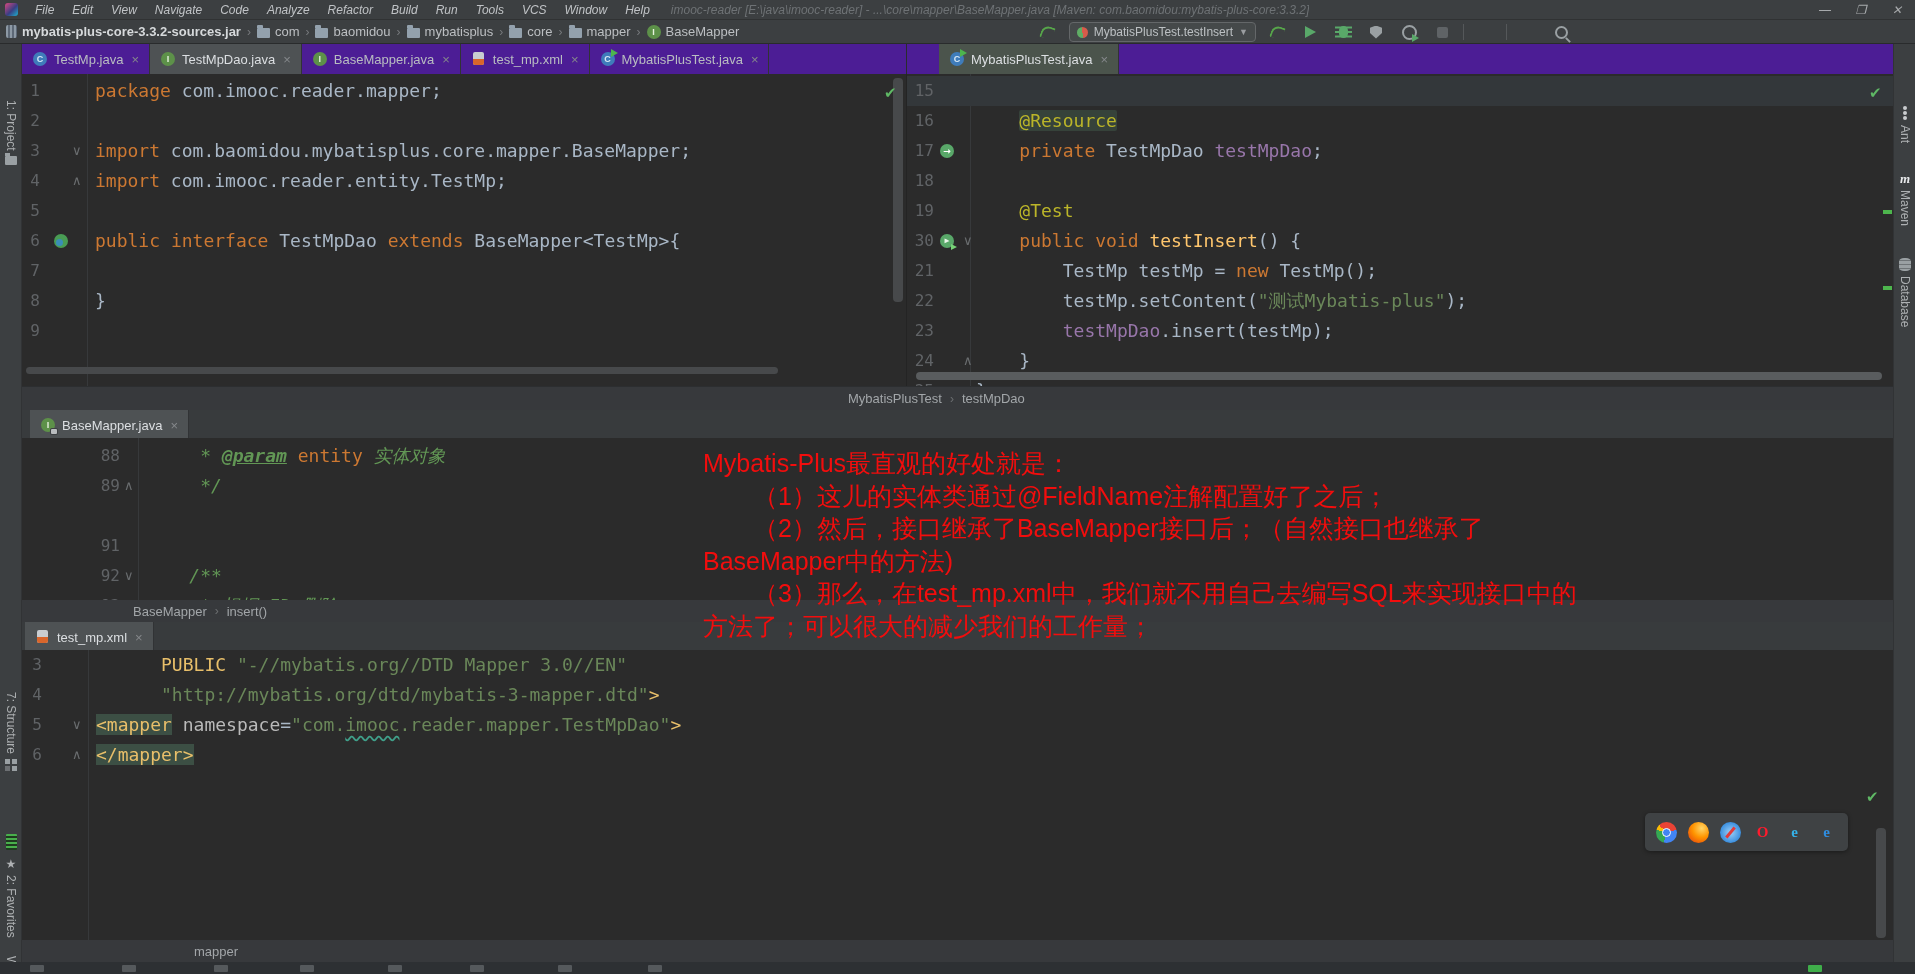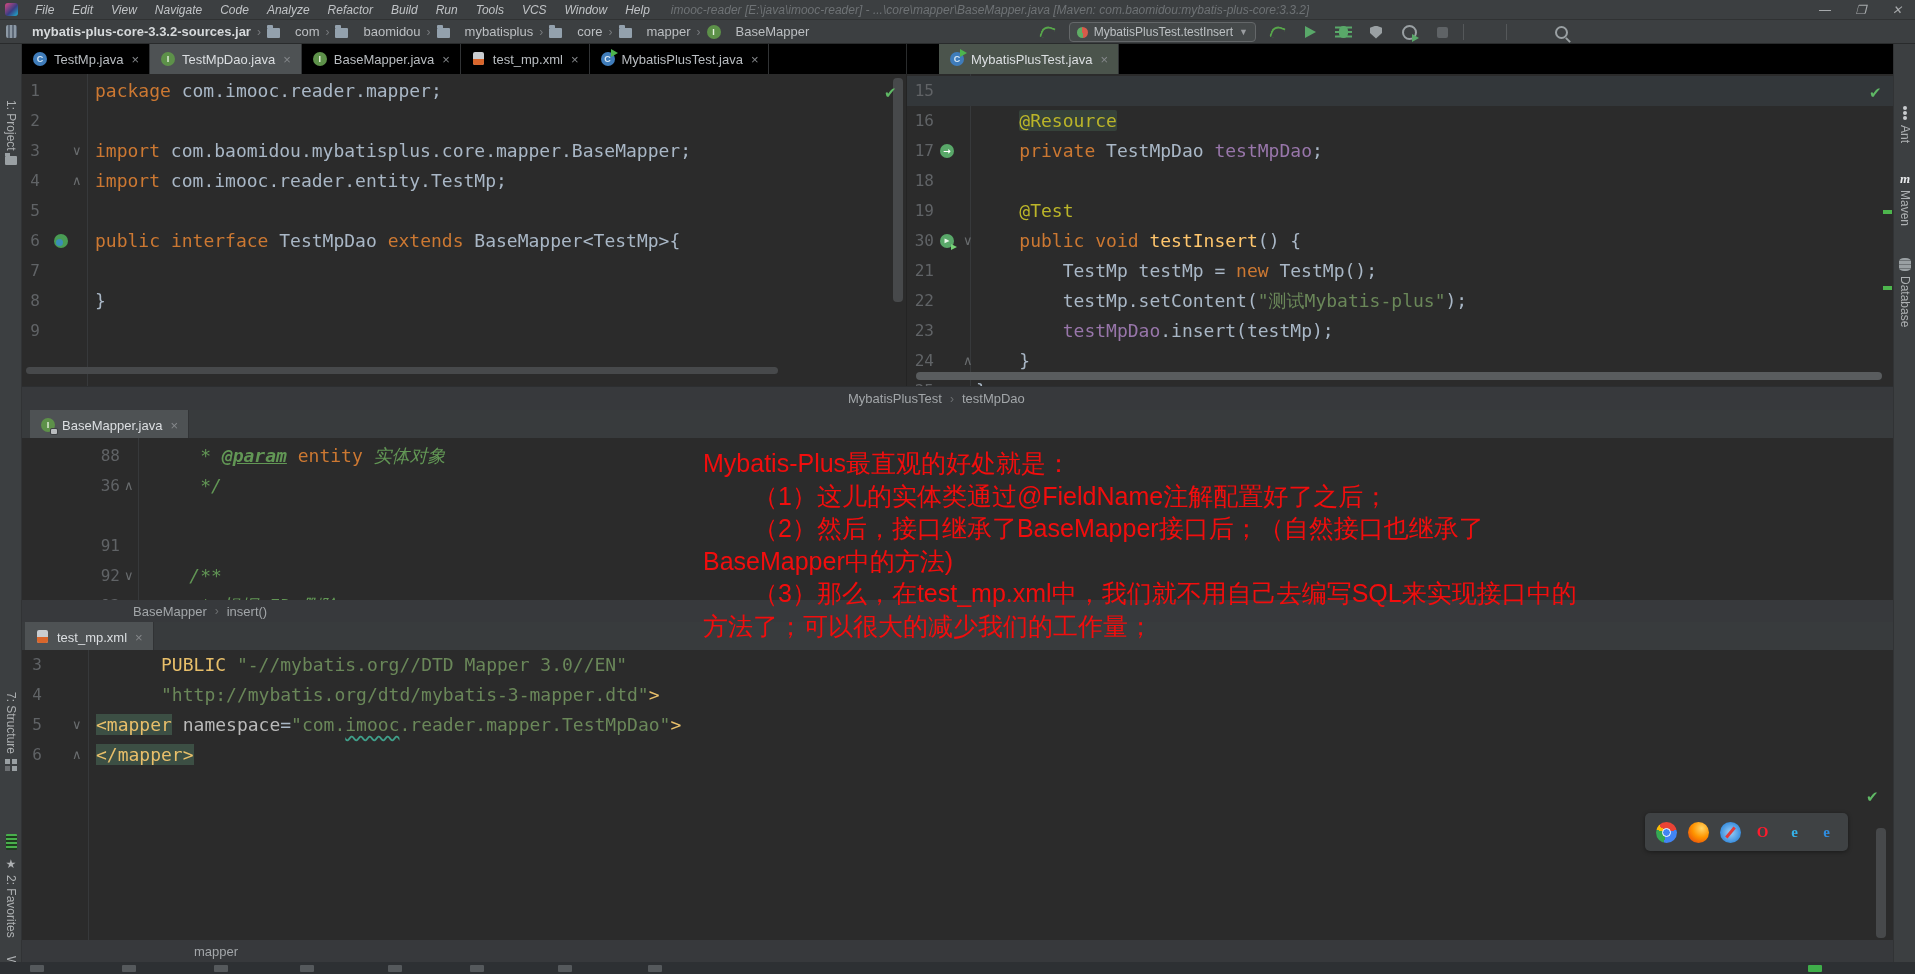--- a/index.html
+++ b/index.html
@@ -14,21 +14,21 @@
   #menus{display:flex;margin-left:8px;}
   .menu-item{padding:0 9px;font-size:12px;color:#c0c3c6;line-height:20px;cursor:default;}
   #wtitle{margin-left:12px;font-size:12px;color:#6e7275;white-space:nowrap;overflow:hidden;max-width:900px;}
   #wctrls{margin-left:auto;display:flex;}
   .wc{width:36px;text-align:center;color:#a7aaac;font-size:12px;line-height:20px;}
 
   
   #navbar{left:0;top:20px;width:1915px;height:24px;background:#3c3f41;position:absolute;
           border-bottom:1px solid #292b2c;box-sizing:border-box;display:flex;align-items:center;}
   #crumbs{display:flex;align-items:center;margin-left:6px;font-size:13px;color:#bcbfc2;}
-  .crumb{display:flex;align-items:center;gap:15px;}
+  .crumb{display:flex;align-items:center;gap:5px;}
   .crumb.first .crumb-label{font-weight:bold;color:#d6d9db;}
   .crumb-sep{color:#76797c;margin:0 6px;font-size:12px;}
   .ci{display:inline-block;position:relative;}
   .ci-jar{width:11px;height:13px;border-radius:2px;
           background:repeating-linear-gradient(90deg,#8d99a5 0 2px,#5d6876 2px 4px);}
   .ci-folder{width:13px;height:10px;background:#93a1ad;border-radius:1px;margin-top:2px;}
   .ci-folder::before{content:"";position:absolute;left:0;top:-3px;width:6px;height:3px;
           background:#93a1ad;border-radius:1px 1px 0 0;}
   .ci-iface{width:14px;height:14px;border-radius:50%;background:#5d9149;color:#e6f2df;
           font:bold 9px/14px "Liberation Sans",sans-serif;text-align:center;}
@@ -66,21 +66,21 @@
   .sicon-folder{width:12px;height:9px;background:#9aa0a3;border-radius:1px;}
   .sicon-folder::before{content:"";position:absolute;left:0;top:-3px;width:5px;height:3px;background:#9aa0a3;}
   .sicon-structure{width:5px;height:5px;background:#9aa0a3;box-shadow:7px 0 0 #9aa0a3,0 7px 0 #6d7073,7px 7px 0 #9aa0a3;margin:0 7px 7px 0;}
   .sicon-green-bars{width:11px;height:16px;background:repeating-linear-gradient(180deg,#49b04c 0 2px,#1f3a20 2px 4px);border-radius:1px;}
   .sicon-star{color:#aeb1b3;font-size:12px;line-height:12px;}
   .sicon-ant{width:4px;height:4px;background:#c9ccce;border-radius:50%;box-shadow:0 -5px 0 #c9ccce,0 5px 0 #c9ccce;margin:5px 0;}
   .sicon-maven{color:#e8eaec;font:italic bold 13px/13px "Liberation Serif",serif;}
   .sicon-database{width:12px;height:13px;background:linear-gradient(#9aa0a3 0 2px,#6f7477 2px 3px,#9aa0a3 3px 6px,#6f7477 6px 7px,#9aa0a3 7px 10px,#6f7477 10px 11px,#9aa0a3 11px);border-radius:5px/3px;}
 
   
-  .tabstrip{position:absolute;height:30px;background:#000000;display:flex;align-items:stretch;box-sizing:border-box;}
+  .tabstrip{position:absolute;height:30px;background:#4c1d95;display:flex;align-items:stretch;box-sizing:border-box;}
   #tabs-left{left:22px;top:44px;width:884px;}
   #tabs-right{left:906px;top:44px;width:987px;padding-left:32px;border-left:1px solid #2a2c2d;}
   #tabs-mid{left:22px;top:410px;width:1871px;padding-left:8px;background:#383b3d;}
   #tabs-xml{left:22px;top:622px;width:1871px;padding-left:3px;background:#383b3d;}
   .tab{display:flex;align-items:center;gap:6px;padding:0 10px;font-size:13px;color:#b9bdc1;
        border-right:1px solid #313335;cursor:default;}
   .tab.active{background:#4e5254;color:#dcdfe2;}
   #tabs-right .tab.active{background:#4b544c;}
   .tclose{color:#85888b;font-size:13px;margin-left:2px;}
   .tabicon{width:16px;height:16px;position:relative;display:inline-block;flex:none;}
@@ -463,21 +463,21 @@
       <span class="lcode"><span class="tk-pl">}</span></span>
     </div>
   </div>
 <div id="ed-mid" class="edbox">
     <div class="gline"></div>
     <div class="eline" style="top: 3px;">
       <span class="lnum">88</span>
       <span class="lcode"><span class="tk-doc">     * </span><span class="tk-doct">@param</span><span class="tk-doc"> </span><span class="tk-docp">entity</span><span class="tk-doc"> 实体对象</span></span>
     </div>
     <div class="eline" style="top: 33px;">
-      <span class="lnum">36</span>
+      <span class="lnum">89</span>
       <span class="fmark">∧</span>
       <span class="lcode"><span class="tk-doc">     */</span></span>
     </div>
     <div class="eline" style="top: 93px;">
       <span class="lnum">91</span>
       <span class="lcode"></span>
     </div>
     <div class="eline" style="top: 123px;">
       <span class="lnum">92</span>
       <span class="fmark">∨</span>

